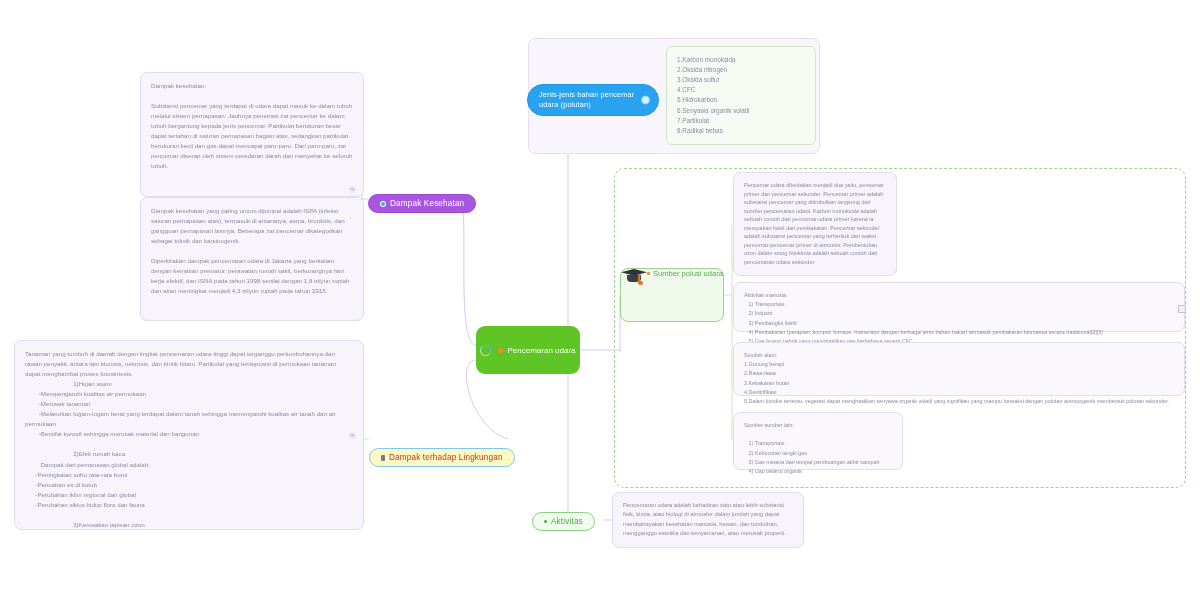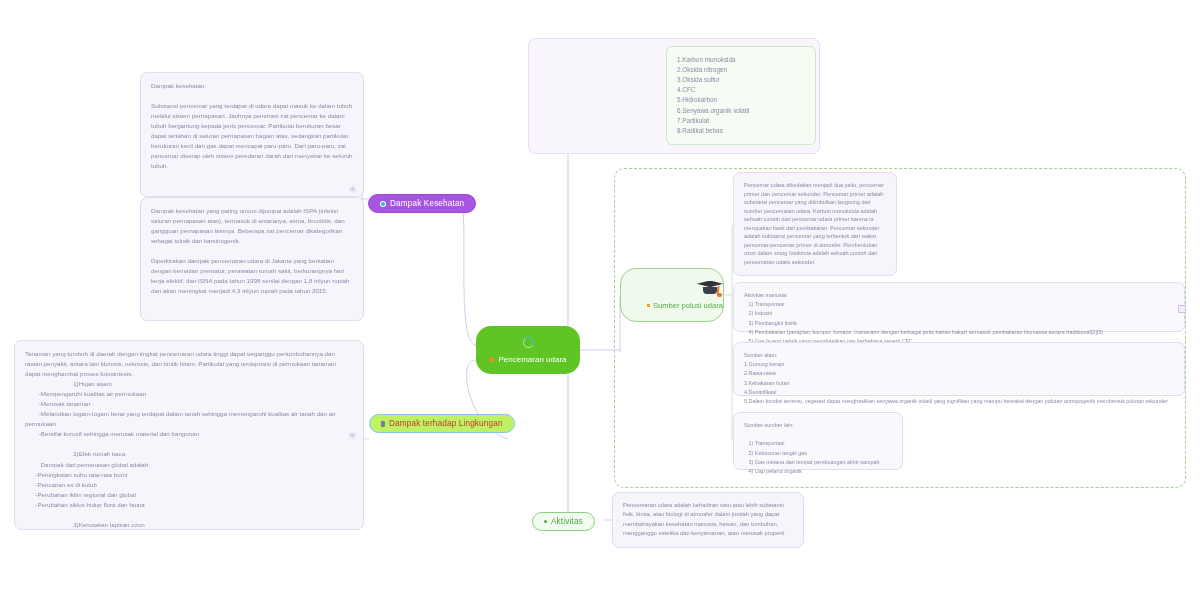--- a/index.html
+++ b/index.html
@@ -41,22 +41,22 @@
 
   #node-health{
     left:368px;top:186px;
     background:#a855e0;color:#ffffff;
     border:1px solid #9b47d6;
     margin-top:8px;
   }
   #node-health .dot{background:#3fa9f5;box-shadow:0 0 0 1px #ffffff inset;}
 
   #node-env{
-    left:369px;top:414px;
-    background:#bef264;color:#c0392b;
+    left:369px;top:448px;
+    background:#fef9c3;color:#c0392b;
     border:1px solid #7ec8ef;
   }
   #node-env .dot{background:#7a7a8c;border-radius:1px;width:4px;height:6px;}
 
   #node-types{
     left:527px;top:84px;
     background:#29a3f0;color:#ffffff;
     border:1px solid #1f95e2;
     width:132px;white-space:normal;
     border-radius:22px;
@@ -71,23 +71,23 @@
   #node-pengertian{
     left:532px;top:512px;
     background:#f2fbef;color:#45ad3f;
     border:1px solid #8cd17f;
   }
   #node-pengertian .dot{background:#45ad3f;width:3px;height:3px;}
 
   
   #node-center{
     position:absolute;left:476px;top:326px;width:104px;height:48px;
-    background:#5ec524;border-radius:15px;
-    box-sizing:border-box;
-    display:flex;flex-direction:column;align-items:center;justify-content:center;
+    background:#5ec524;border-radius:9px;
+    box-sizing:border-box;
+    display:flex;flex-direction:row;align-items:center;justify-content:center;
     gap:7px;
   }
   #node-center .spinner{
     width:9px;height:9px;border-radius:50%;
     border:1.6px solid rgba(255,255,255,.55);
     border-top-color:#46c2e8;border-right-color:#46c2e8;
   }
   #node-center .lbl{
     display:flex;align-items:center;gap:4px;
     color:#ffffff;font-size:8px;white-space:nowrap;
@@ -95,23 +95,23 @@
   #node-center .lbl .dot{width:5px;height:5px;border-radius:50%;background:#f08a2b;}
 
   
   #group-sumber{
     position:absolute;left:614px;top:168px;width:572px;height:320px;
     border:1px dashed #9fd18f;border-radius:10px;
     box-sizing:border-box;background:transparent;
   }
   #node-sumber{
     position:absolute;left:620px;top:268px;width:104px;height:54px;
-    background:#f0faec;border:1px solid #9fd18f;border-radius:16px;
-    box-sizing:border-box;
-    display:flex;flex-direction:column;align-items:flex-end;justify-content:center;gap:3px;
+    background:#f0faec;border:1px solid #9fd18f;border-radius:8px;
+    box-sizing:border-box;
+    display:flex;flex-direction:row;align-items:flex-start;justify-content:center;gap:3px;
   }
   #node-sumber .lbl{display:flex;align-items:center;gap:3px;color:#5aa84f;font-size:7.6px;white-space:nowrap;}
   #node-sumber .lbl .dot{width:3px;height:3px;background:#f0a030;border-radius:0;}
   .cap{position:relative;width:26px;height:17px;}
   .cap .board{
     position:absolute;left:0;top:0;width:26px;height:8px;background:#2f3338;
     clip-path:polygon(50% 0,100% 42%,50% 84%,0 42%);
   }
   .cap .base{
     position:absolute;left:6px;top:6px;width:14px;height:7px;background:#3a3f45;
@@ -218,20 +218,24 @@
 
   <div id="node-center">
     <span class="spinner"></span>
     <span class="lbl">
       <span class="dot"></span>
       <span>Pencemaran udara</span>
     </span>
   </div>
 
   <div id="card-types-wrap"></div>
+  <div class="pill" id="node-types">
+    <span>Jenis-jenis bahan pencemar udara (polutan)</span>
+    <span class="dot" style="border-radius:50%;"></span>
+  </div>
   <div id="card-types" class="note-list">1.Karbon monoksida
 2.Oksida nitrogen
 3.Oksida sulfur
 4.CFC
 5.Hidrokarbon
 6.Senyawa organik volatil
 7.Partikulat
 8.Radikal bebas</div>
 
   <div id="group-sumber"></div>

